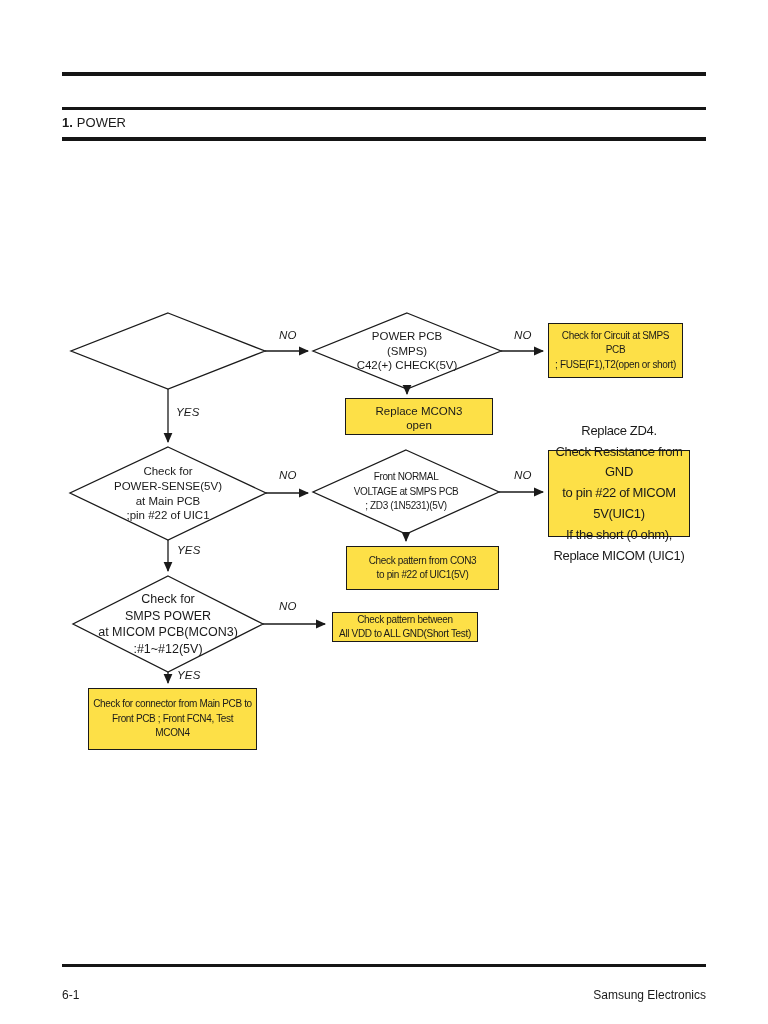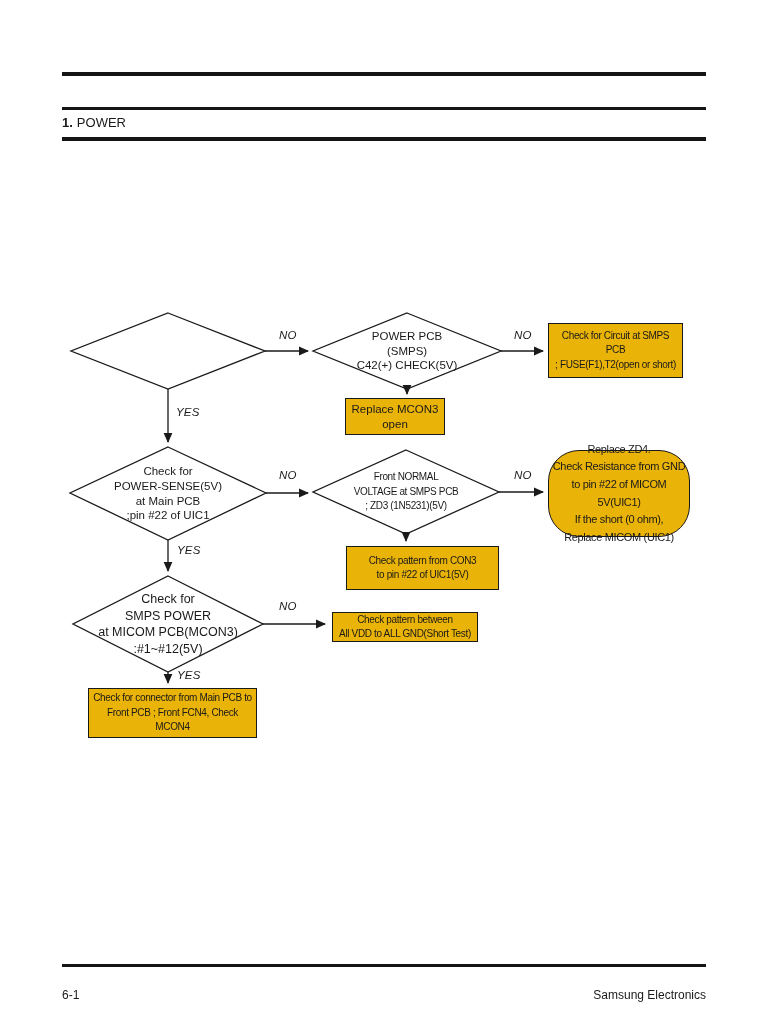--- a/index.html
+++ b/index.html
@@ -17,25 +17,25 @@
   .footer-text{position:absolute;top:988px;font-size:12px;}
   .footer-left{left:62px;}
   .footer-right{right:62px;text-align:right;}
 
   svg.flow{position:absolute;left:0;top:0;width:768px;height:1024px;}
 
   .dtext,.proc{
     position:absolute;display:flex;flex-direction:column;align-items:center;
     justify-content:center;text-align:center;box-sizing:border-box;
   }
-  .proc{border:1.7px solid #1a1a1a;background:#eab308;padding:1px 2px;}
+  .proc{border:1.7px solid #1a1a1a;background:#fde047;padding:1px 2px;}
   .t-std{font-size:11.5px;line-height:1.28;}
   .t-big{font-size:12.5px;line-height:1.32;}
   .t-narrow{font-size:10px;letter-spacing:-0.35px;line-height:1.45;}
-  .t-nar5{font-size:11px;letter-spacing:-0.35px;line-height:1.6;border-radius:31px;}
+  .t-nar5{font-size:13px;letter-spacing:-0.35px;line-height:1.6;}
   .lbl{position:absolute;font-size:11.5px;letter-spacing:0.2px;font-style:italic;}
 </style>
 </head>
 <body>
 
 <div class="page">
 
   <div class="rule" style="top:72px;height:4px;"></div>
   <div class="rule" style="top:107px;height:2.5px;"></div>
   <div class="section-line">
@@ -89,42 +89,42 @@
     <span>SMPS POWER</span>
     <span>at MICOM PCB(MCON3)</span>
     <span>:#1~#12(5V)</span>
   </div>
 
   <div class="proc t-narrow" style="left:548px;top:323px;width:135px;height:55px;">
     <span>Check for Circuit at SMPS</span>
     <span>PCB</span>
     <span>; FUSE(F1),T2(open or short)</span>
   </div>
-  <div class="proc t-std" style="left:345px;top:398px;width:100px;height:37px;">
+  <div class="proc t-std" style="left:345px;top:398px;width:148px;height:37px;justify-content:flex-end;">
     <span>Replace MCON3</span>
     <span>open</span>
   </div>
   <div class="proc t-nar5" style="left:548px;top:450px;width:142px;height:87px;">
     <span>Replace ZD4.</span>
     <span>Check Resistance from GND</span>
     <span>to pin #22 of MICOM 5V(UIC1)</span>
     <span>If the short (0 ohm),</span>
     <span>Replace MICOM (UIC1)</span>
   </div>
   <div class="proc t-narrow" style="left:346px;top:546px;width:153px;height:44px;">
     <span>Check pattern from CON3</span>
     <span>to pin #22 of UIC1(5V)</span>
   </div>
   <div class="proc t-narrow" style="left:332px;top:612px;width:146px;height:30px;">
     <span>Check pattern between</span>
     <span>All VDD to ALL GND(Short Test)</span>
   </div>
-  <div class="proc t-narrow" style="left:88px;top:688px;width:169px;height:50px;">
+  <div class="proc t-narrow" style="left:88px;top:688px;width:169px;height:62px;">
     <span>Check for connector from Main PCB to</span>
-    <span>Front PCB ; Front FCN4, Check</span>
+    <span>Front PCB ; Front FCN4, Test</span>
     <span>MCON4</span>
   </div>
 
   <div class="lbl" style="left:279px;top:329px;">NO</div>
   <div class="lbl" style="left:514px;top:329px;">NO</div>
   <div class="lbl" style="left:176px;top:406px;">YES</div>
   <div class="lbl" style="left:279px;top:469px;">NO</div>
   <div class="lbl" style="left:514px;top:469px;">NO</div>
   <div class="lbl" style="left:177px;top:544px;">YES</div>
   <div class="lbl" style="left:279px;top:600px;">NO</div>

